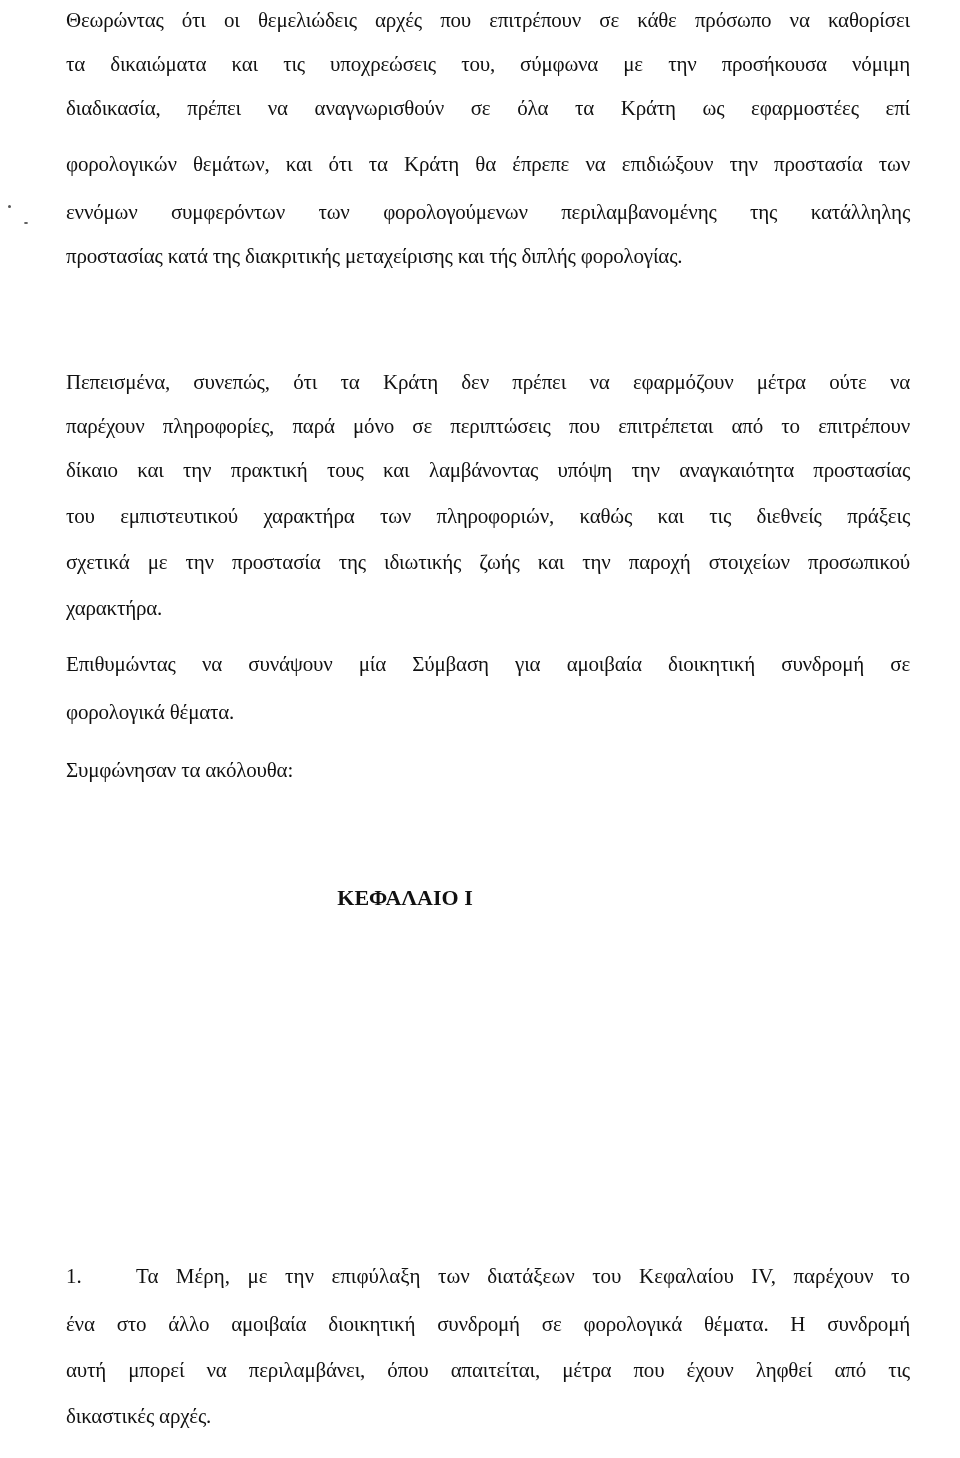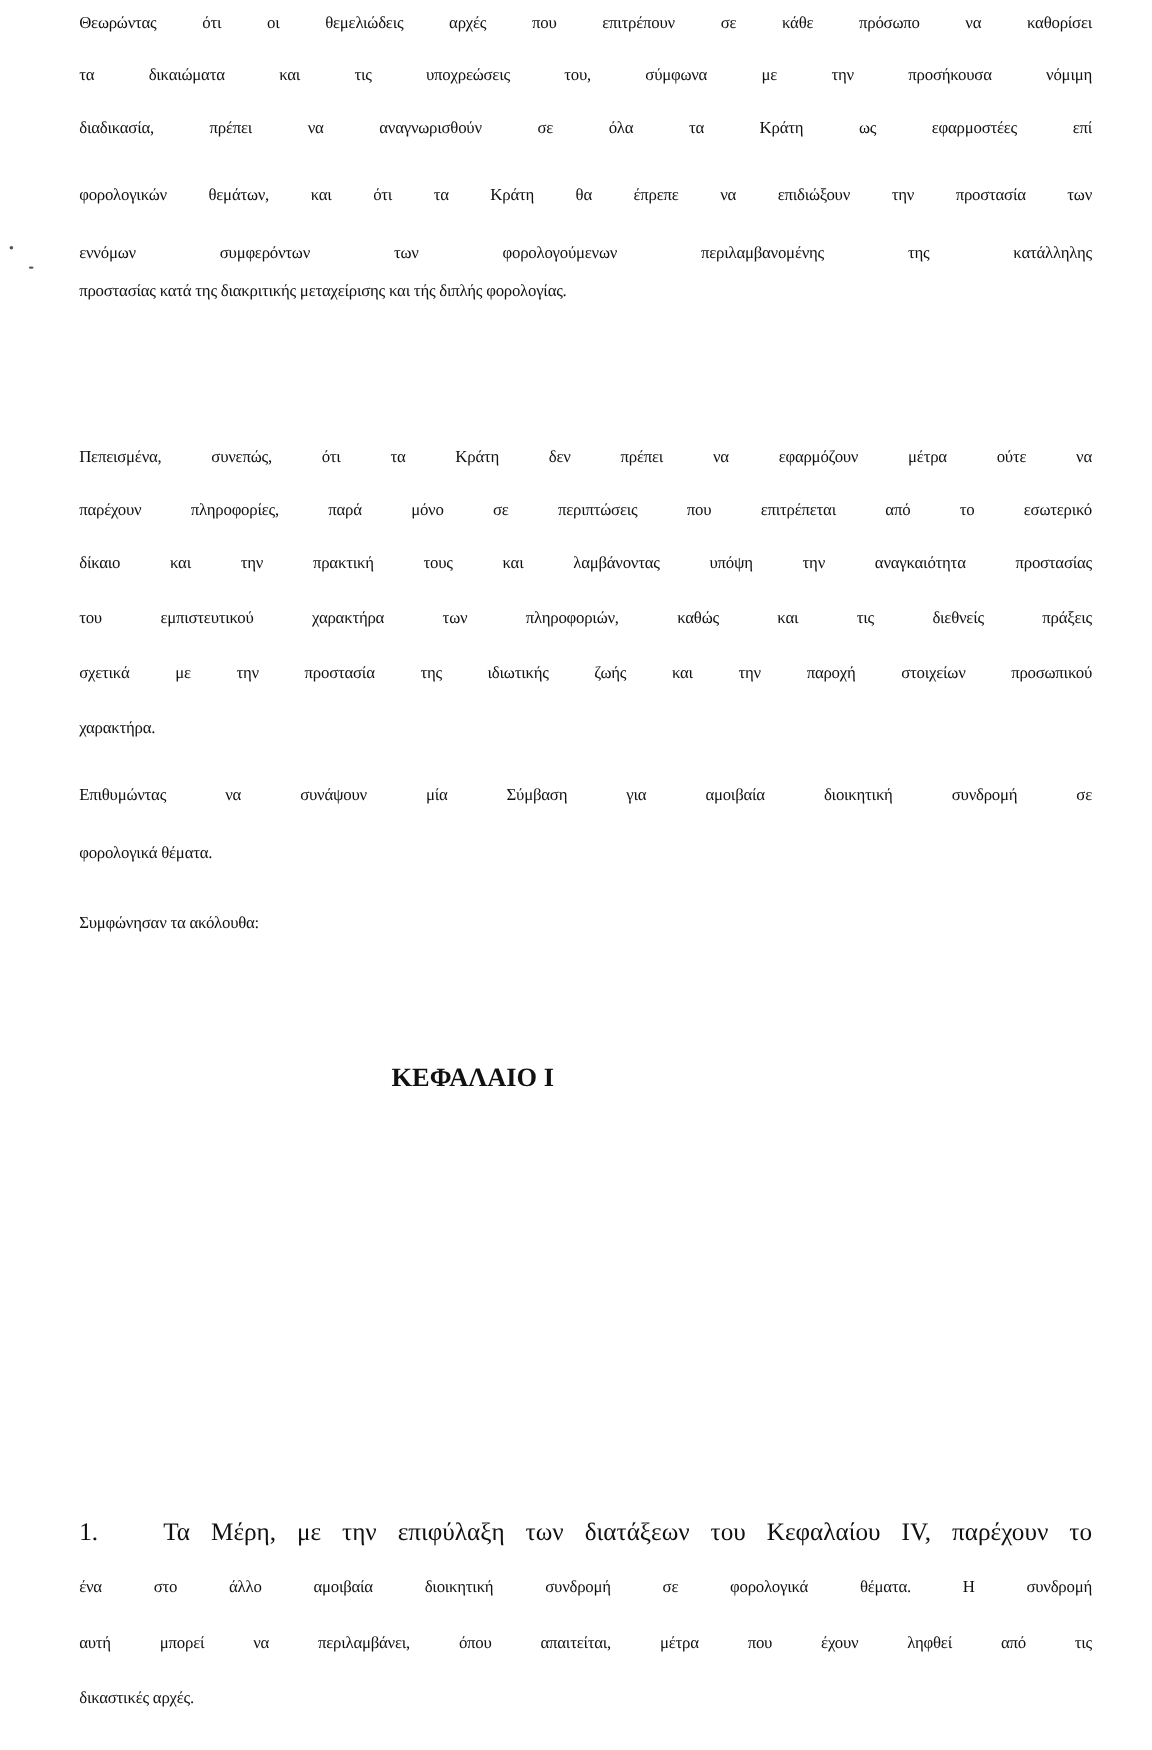--- a/index.html
+++ b/index.html
@@ -19,33 +19,33 @@
       position: absolute;
       left: 0;
       top: 0;
       width: 960px;
       height: 1458px;
     }
     .line {
       position: absolute;
       left: 66px;
       width: 844px;
-      font-size: 14px;
+      font-size: 21px;
       line-height: 24px;
       white-space: nowrap;
       text-align: justify;
       text-align-last: justify;
       letter-spacing: -0.2px;
     }
     .line.last {
       text-align-last: left;
     }
     .heading {
       position: absolute;
-      left: 5px;
+      left: 16px;
       width: 778px;
       text-align: center;
       font-weight: bold;
       font-size: 22px;
       line-height: 26px;
     }
     .heading u {
       text-decoration: underline;
       text-decoration-thickness: 2px;
       text-underline-offset: 3px;
@@ -75,29 +75,29 @@
 <body>
 
 <div class="page">
 
   <div>
     <div class="line" style="top:8px">Θεωρώντας ότι οι θεμελιώδεις αρχές που επιτρέπουν σε κάθε πρόσωπο να καθορίσει</div>
     <div class="line" style="top:52px">τα δικαιώματα και τις υποχρεώσεις του, σύμφωνα με την προσήκουσα νόμιμη</div>
     <div class="line" style="top:96px">διαδικασία, πρέπει να αναγνωρισθούν σε όλα τα Κράτη ως εφαρμοστέες επί</div>
     <div class="line" style="top:152px">φορολογικών θεμάτων, και ότι τα Κράτη θα έπρεπε να επιδιώξουν την προστασία των</div>
     <div class="line" style="top:200px">εννόμων συμφερόντων των φορολογούμενων περιλαμβανομένης της κατάλληλης</div>
-    <div class="line last" style="top:232px">προστασίας κατά της διακριτικής μεταχείρισης και τής διπλής φορολογίας.</div>
+    <div class="line last" style="top:244px">προστασίας κατά της διακριτικής μεταχείρισης και τής διπλής φορολογίας.</div>
   </div>
 
   <div class="speck" style="left:8px;top:205px;width:3px;height:3px;"></div>
   <div class="speck" style="left:24px;top:222px;width:4px;height:2px;"></div>
 
   <div>
     <div class="line" style="top:370px">Πεπεισμένα, συνεπώς, ότι τα Κράτη δεν πρέπει να εφαρμόζουν μέτρα ούτε να</div>
-    <div class="line" style="top:414px">παρέχουν πληροφορίες, παρά μόνο σε περιπτώσεις που επιτρέπεται από το εσωτερικό</div>
+    <div class="line" style="top:414px">παρέχουν πληροφορίες, παρά μόνο σε περιπτώσεις που επιτρέπεται από το επιτρέπουν</div>
     <div class="line" style="top:458px">δίκαιο και την πρακτική τους και λαμβάνοντας υπόψη την αναγκαιότητα προστασίας</div>
     <div class="line" style="top:504px">του εμπιστευτικού χαρακτήρα των πληροφοριών, καθώς και τις διεθνείς πράξεις</div>
     <div class="line" style="top:550px">σχετικά με την προστασία της ιδιωτικής ζωής και την παροχή στοιχείων προσωπικού</div>
     <div class="line last" style="top:596px">χαρακτήρα.</div>
   </div>
 
   <div>
     <div class="line" style="top:652px">Επιθυμώντας να συνάψουν μία Σύμβαση για αμοιβαία διοικητική συνδρομή σε</div>
     <div class="line last" style="top:700px">φορολογικά θέματα.</div>
   </div>

